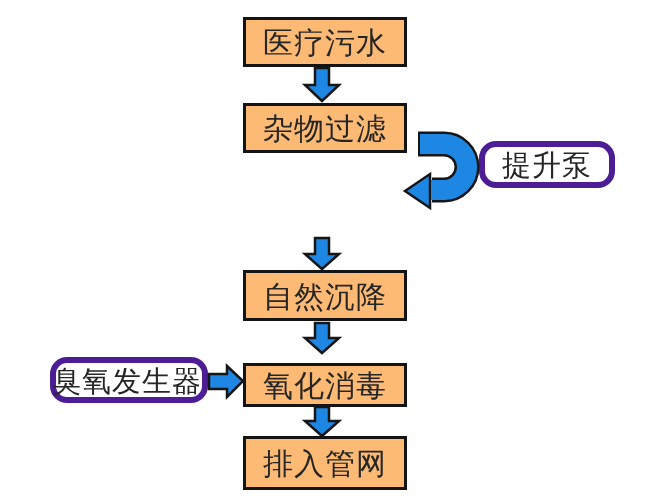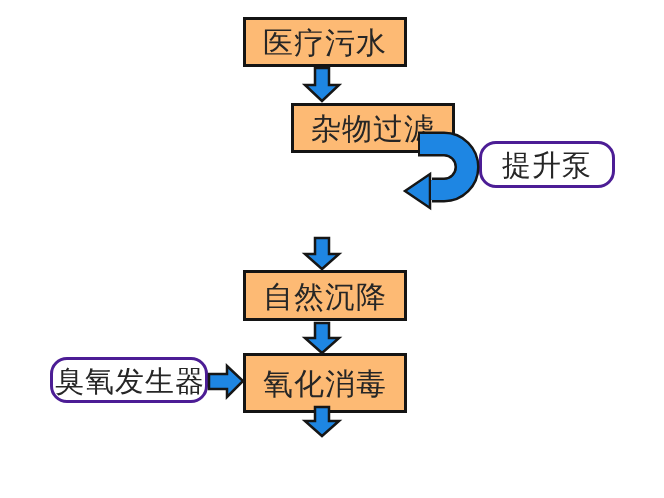--- a/index.html
+++ b/index.html
@@ -30,42 +30,42 @@
     color: #262626;
     letter-spacing: 1px;
     white-space: nowrap;
     line-height: 1;
     padding-top: 2px;
   }
   .side-label {
     position: absolute;
     box-sizing: border-box;
     background: #ffffff;
-    border: 3px solid #4c1d95;
+    border: 6px solid #4c1d95;
     border-radius: 17px;
     display: flex;
     align-items: center;
     justify-content: center;
     z-index: 2;
   }
   .side-label .label { font-size: 29px; }
   svg.arrows {
     position: absolute;
     left: 0; top: 0;
     width: 664px;
     height: 498px;
     z-index: 3;
     pointer-events: none;
   }
   
   #node-medical   { left: 243px; top: 17px;  width: 164px; height: 50px; }
-  #node-filter    { left: 243px; top: 103px; width: 164px; height: 50px; margin-left: 48px; }
+  #node-filter    { left: 243px; top: 103px; width: 164px; height: 50px; }
   #node-tank      { left: 243px; top: 186px; width: 164px; height: 50px; }
   #node-settle    { left: 243px; top: 270px; width: 164px; height: 51px; align-items: center; }
-  #node-oxidize   { left: 243px; top: 353px; width: 164px; height: 60px; }
+  #node-oxidize   { left: 243px; top: 363px; width: 164px; height: 44px; }
   #node-discharge { left: 243px; top: 436px; width: 164px; height: 54px; }
   #label-pump     { left: 479px; top: 141px; width: 136px; height: 47px; }
   #label-ozone    { left: 50px;  top: 357px; width: 158px; height: 46px; justify-content: flex-end; }
 </style>
 </head>
 <body>
 
 <div class="canvas">
 
   <div class="node" id="node-medical">
@@ -78,20 +78,23 @@
 
 
   <div class="node" id="node-settle">
     <span class="label">自然沉降</span>
   </div>
 
   <div class="node" id="node-oxidize">
     <span class="label">氧化消毒</span>
   </div>
 
+  <div class="node" id="node-discharge">
+    <span class="label">排入管网</span>
+  </div>
 
   <div class="side-label" id="label-pump">
     <span class="label">提升泵</span>
   </div>
 
   <div class="side-label" id="label-ozone">
     <span class="label">臭氧发生器</span>
   </div>
 
   <svg class="arrows" viewBox="0 0 664 498" xmlns="http://www.w3.org/2000/svg">

